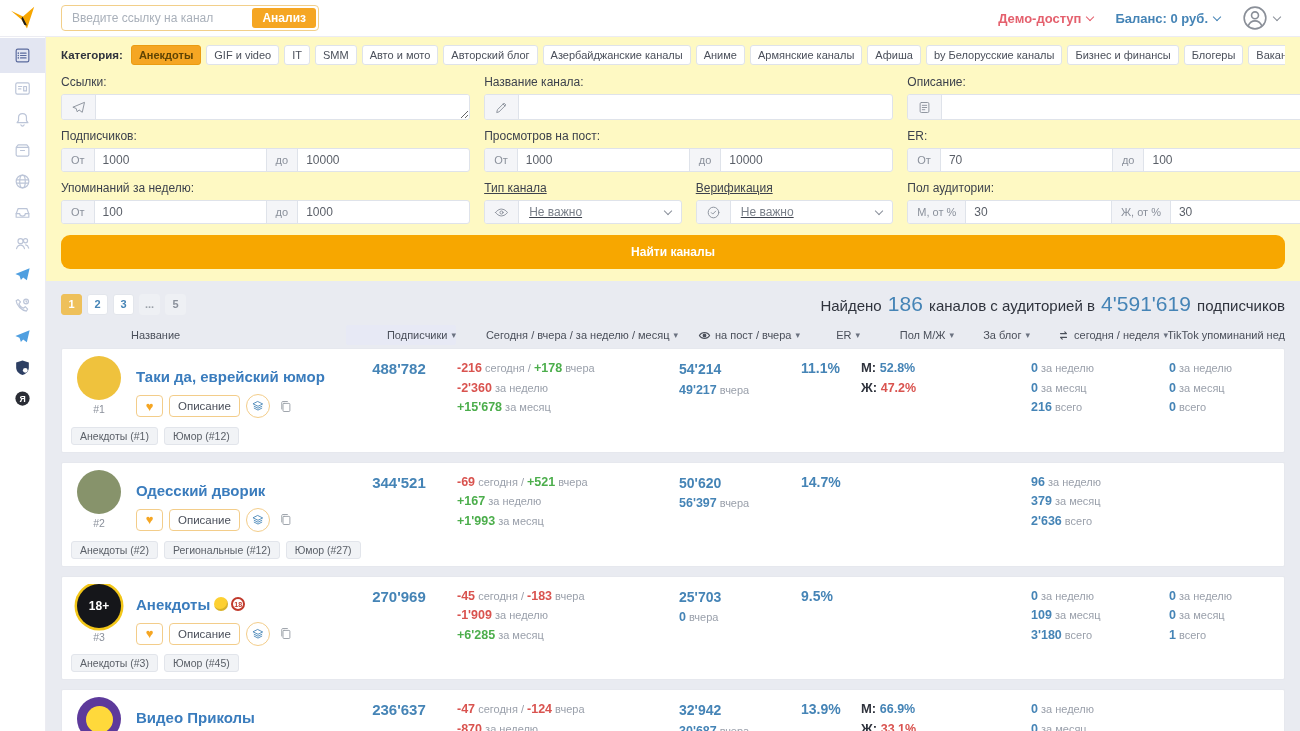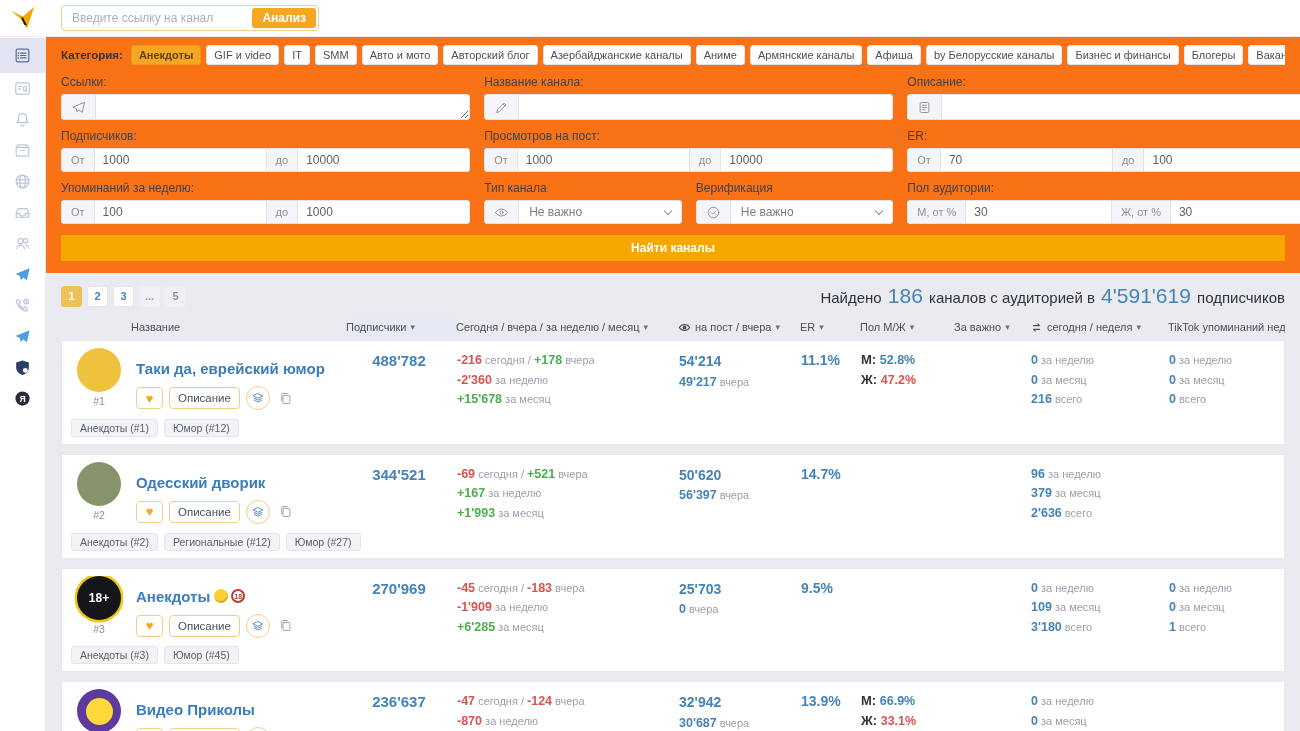--- a/index.html
+++ b/index.html
@@ -29,58 +29,58 @@
   
   .sidebar { position:absolute; top:36px; left:0; width:46px; bottom:0; background:#fff; border-right:1px solid #ececf2; display:flex; flex-direction:column; padding-top:2px; }
   .side-item { height:31px; display:flex; align-items:center; justify-content:center; color:#bcc5d8; cursor:pointer; flex:0 0 auto; }
   .side-item.active { background:#e3e6f2; color:#5b6b9e; height:35px; }
   .side-item svg { width:19px; height:19px; }
   .accent-blue { color:#4f9fe0; }
   .accent-navy { color:#2d3f63; }
 
   
   .main { position:absolute; left:46px; top:36px; right:0; bottom:0; }
-  .filter-panel { background:#f97316; padding:9px 15px 12px; }
+  .filter-panel { background:#fef9c3; padding:9px 15px 12px; }
 
   .cats { display:flex; align-items:center; gap:5px; font-size:11px; white-space:nowrap; overflow:hidden; }
   .cats-label { font-weight:bold; color:#2f333d; margin-right:3px; font-size:11.5px; flex:0 0 auto; }
   .cat-chip { border:1px solid #dfe3ea; border-radius:3px; padding:3px 7px; color:#4a4f5a; background:#fff; cursor:pointer; flex:0 0 auto; }
   .cat-chip.active { background:#f5a623; border-color:#eb9c12; color:#5f4404; font-weight:bold; }
 
   .fields { display:grid; grid-template-columns:1fr 1fr 1fr; column-gap:14px; margin-top:10px; }
   .field { margin-bottom:9px; }
   .field-label { font-size:12px; color:#3d424d; margin-bottom:5px; }
   .ig { display:flex; align-items:stretch; border:1px solid #dfe3ea; border-radius:3px; height:24px; background:#fff; overflow:hidden; }
   .ig-tall { height:26px; }
   .ig-prefix { background:#f4f5f8; border-right:1px solid #dfe3ea; color:#8a909b; font-size:11px; display:flex; align-items:center; justify-content:center; padding:0 9px; flex:0 0 auto; }
   .ig-mid { border-left:1px solid #dfe3ea; }
   .ig-prefix svg { width:15px; height:15px; }
   .ig input { border:none; outline:none; flex:1 1 0; font-size:12px; color:#5a5f68; padding:0 8px; min-width:0; background:transparent; font-family:inherit; }
   .ig textarea { border:none; outline:none; flex:1 1 0; font-size:12px; color:#5a5f68; padding:4px 8px; resize:both; font-family:inherit; min-width:0; }
   .sel { cursor:pointer; }
   .sel-value { flex:1; display:flex; align-items:center; padding:0 10px; font-size:12px; color:#7a808a; }
   .sel-caret { display:flex; align-items:center; padding-right:10px; color:#8a909b; }
-  .two-col { display:grid; grid-template-columns:1fr 1fr; gap:14px; }
-  .submit-btn { width:100%; height:26px; background:#f7a700; color:#fff; border:none; border-radius:1px; font-size:12px; font-weight:bold; margin-top:2px; cursor:pointer; font-family:inherit; }
+  .two-col { display:grid; grid-template-columns:1fr 1fr; gap:14px;text-decoration:underline; }
+  .submit-btn { width:100%; height:34px; background:#f7a700; color:#fff; border:none; border-radius:9px; font-size:12px; font-weight:bold; margin-top:2px; cursor:pointer; font-family:inherit; }
 
   
   .results-bar { display:flex; align-items:center; justify-content:space-between; padding:11px 15px 9px; }
   .pager { display:flex; gap:5px; }
   .page { min-width:21px; height:21px; border-radius:3px; display:flex; align-items:center; justify-content:center; font-size:11px; background:#fff; color:#4584b6; border:1px solid #e3e6ec; padding:0 5px; cursor:pointer; font-weight:bold; }
   .page.active { background:#eec05a; border-color:#eec05a; color:#fff; }
   .page.dots { background:#eef0f4; color:#9aa0a8; border-color:#eef0f4; cursor:default; }
   .page.muted { background:#eef0f4; color:#8a909b; border-color:#eef0f4; }
   .summary { font-size:15px; color:#2f333d; }
   .summary .big { color:#4584b6; font-size:21px; padding:0 2px; }
 
   
   .table { padding:0 15px; }
   .grid-cols { display:grid; grid-template-columns:285px 110px 222px 122px 60px 94px 76px 138px minmax(0,1fr); }
   .thead { height:20px; align-items:center; font-size:11px; color:#4a4f5a; }
-  .th { display:flex; align-items:center; justify-content:flex-start; gap:4px; white-space:nowrap; overflow:hidden; height:100%; }
+  .th { display:flex; align-items:center; justify-content:flex-end; gap:4px; white-space:nowrap; overflow:hidden; height:100%; }
   .th:first-child { justify-content:flex-start; padding-left:70px; }
   .th.hl { background:#e7e9f5; border-radius:2px; }
   .th .caret { color:#6b7280; font-size:9px; }
   .th svg { width:13px; height:13px; flex:0 0 auto; }
   .th.sortable { cursor:pointer; }
 
   .row-block { background:#fff; border:1px solid #e6e8ee; border-radius:2px; margin-top:3px; margin-bottom:9px; }
   .row-main { padding:7px 0 4px; }
   .cell { font-size:12px; padding-top:4px; padding-right:6px; overflow:hidden; }
   .name-cell { display:flex; padding-left:14px; padding-top:0; gap:14px; }
@@ -120,20 +120,38 @@
   <div class="logo">
     <svg width="26" height="24" viewBox="0 0 32 30">
       <path fill="#f7a600" d="M1 6l15 7L30 1l-9 27-7-11z"></path>
       <path fill="#1d1d1f" d="M15.5 13.5l5.5 11-3.5-1-3.5-8z"></path>
     </svg>
   </div>
   <div class="search-group">
     <input class="search-input" placeholder="Введите ссылку на канал" style="">
     <button class="analyze-btn">Анализ</button>
   </div>
+  <div class="topbar-right">
+    <span class="menu-link menu-demo">
+        <span>Демо-доступ</span>
+        <span class="chev"></span>
+      </span>
+    <span class="menu-link menu-balance">
+        <span>Баланс: 0 руб.</span>
+        <span class="chev"></span>
+      </span>
+    <span class="user-box">
+      <svg viewBox="0 0 24 24" class="ico">
+          <circle cx="12" cy="12" r="10"></circle>
+          <circle cx="12" cy="9.5" r="3.2"></circle>
+          <path d="M5.8 19c1.4-2.9 3.8-4.3 6.2-4.3s4.8 1.4 6.2 4.3"></path>
+        </svg>
+      <span class="chev"></span>
+    </span>
+  </div>
 </div>
 
 <div class="sidebar" id="sidebar">
     <div class="side-item active">
       <svg viewBox="0 0 24 24" class="ico">
         <rect x="4" y="4" width="16" height="16" rx="2"></rect>
         <path d="M9.5 9h7M9.5 12h7M9.5 15h7"></path>
         <path d="M6.7 9h.01M6.7 12h.01M6.7 15h.01" stroke-width="2"></path>
       </svg>
     </div>
@@ -401,21 +419,21 @@
         </div>
         <div class="th sortable">
           <span>ER</span>
           <span class="caret">▾</span>
         </div>
         <div class="th sortable">
           <span>Пол М/Ж</span>
           <span class="caret">▾</span>
         </div>
         <div class="th sortable">
-          <span>За важно</span>
+          <span>За блог</span>
           <span class="caret">▾</span>
         </div>
         <div class="th sortable">
           <span style="display: flex;">
             <svg viewBox="0 0 24 24" class="ico" style="stroke-width:2">
               <path d="M6.5 8.5h11l-3.2-3.2M17.5 15.5h-11l3.2 3.2"></path>
             </svg>
           </span>
           <span>сегодня / неделя</span>
           <span class="caret">▾</span>

